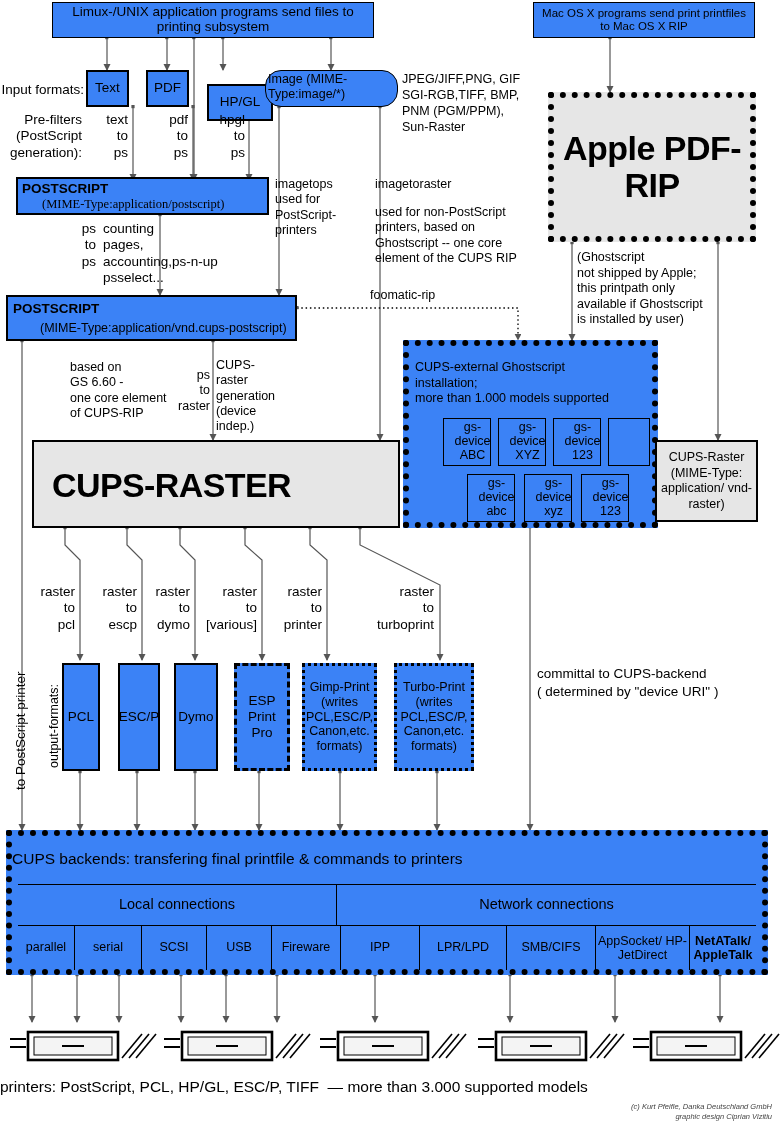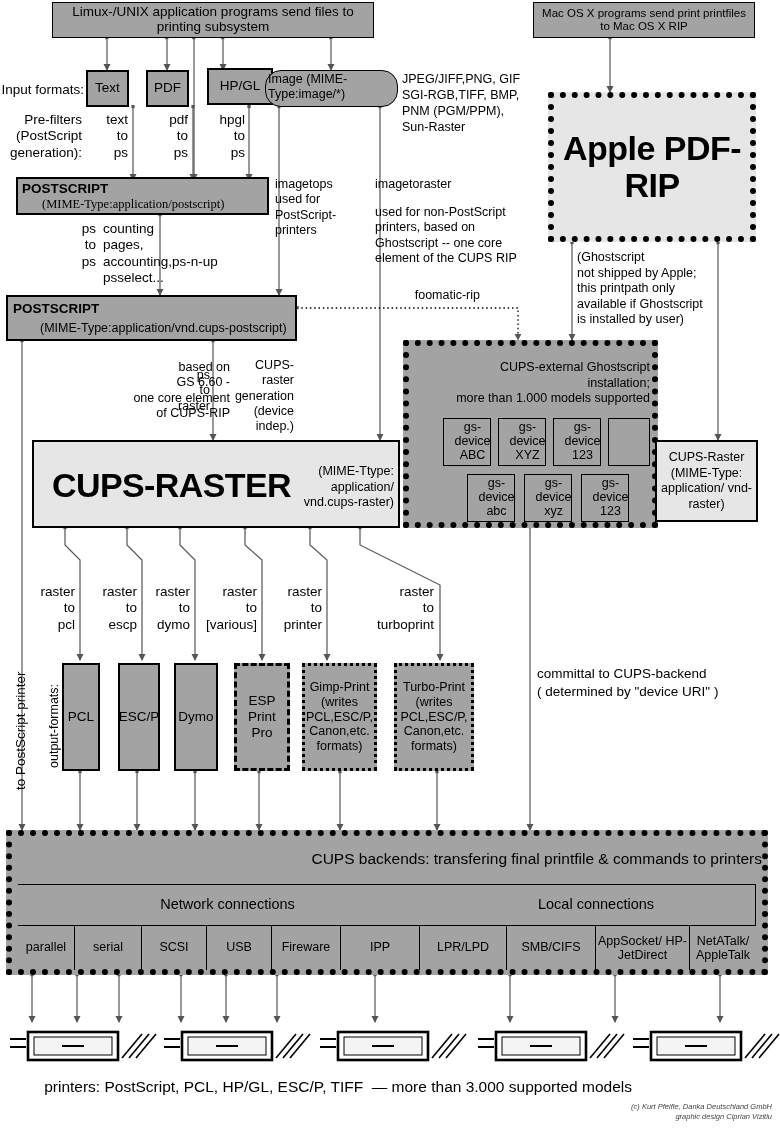--- a/index.html
+++ b/index.html
@@ -1,27 +1,27 @@
 <!DOCTYPE html>
 <html><head>
 <meta charset="utf-8">
 <style>
   html,body{margin:0;padding:0;background:#fff;}
   body{width:780px;height:1135px;position:relative;
        font-family:"Liberation Sans","DejaVu Sans",sans-serif;color:#000;
        -webkit-font-smoothing:antialiased;}
   .abs{position:absolute;box-sizing:border-box;}
-  .box{position:absolute;box-sizing:border-box;border:2px solid #000;background:#a3a3a3;}
+  .box{position:absolute;box-sizing:border-box;border:2px solid #000;background:#3b82f6;}
   .box.thin{border-width:1.5px;padding-left:11px;}
   .box.gray{background:#e6e6e6;}
   .box.dash{border:3px dashed #000;}
   .box.dot{border:3px dotted #000;}
   .box.fatdot{border:6px dotted #000;}
   .t{position:absolute;box-sizing:border-box;line-height:1.12;white-space:pre;}
-  .c{ text-align:right;}
+  .c{ text-align:left;}
   .r{ text-align:right;}
   .l{ text-align:left;}
   .bold{font-weight:bold;}
   .ctr{display:flex;align-items:center;justify-content:center;text-align:center;line-height:1.1;}
   .vert{transform:rotate(-90deg);transform-origin:left top;white-space:nowrap;}
   svg.ov{position:absolute;left:0;top:0;width:780px;height:1135px;pointer-events:none;}
   .f11{font-size:11.5px;}
   .f12{font-size:12.5px;}
   .f13{font-size:13.5px;}
   .f14{font-size:14.5px;}
@@ -219,21 +219,21 @@
 </div>
 
 <div class="t f13 r" style="left:0px;top:82px;width:84px;">Input formats:</div>
 
 <div class="box ctr f13" style="left:86px;top:70px;width:43px;height:37px;">
   <span>Text</span>
 </div>
 <div class="box ctr f13" style="left:146px;top:70px;width:43px;height:37px;">
   <span>PDF</span>
 </div>
-<div class="box ctr f13" style="left:207px;top:68px;width:66px;height:37px;">
+<div class="box ctr f13" style="left:207px;top:84px;width:66px;height:37px;">
   <span>HP/GL</span>
 </div>
 <div class="box thin f12 l" style="left:265px;top:70px;width:133px;height:37px;padding:1px 2px;line-height:1.22;border-radius:16px;">
   <span>Image
 (MIME-Type:image/*)</span>
 </div>
 
 <div class="t f12 l" style="left:402px;top:71px;width:180px;line-height:1.28;">JPEG/JIFF,PNG, GIF
 SGI-RGB,TIFF, BMP,
 PNM (PGM/PPM),
@@ -303,23 +303,20 @@
 to
 raster</div>
 <div class="t f12 c" style="left:216px;top:358px;width:78px;line-height:1.22;">CUPS-
 raster
 generation
 (device
 indep.)</div>
 
 <div class="box gray" style="left:32px;top:440px;width:368px;height:88px;">
   <div class="t f34 bold" style="left:18px;top:24px;letter-spacing:-0.6px;">CUPS-RASTER</div>
-  <div class="t f12 r" style="right:4px;top:22px;width:130px;line-height:1.25;">(MIME-Ttype:
-application/
-vnd.cups-raster)</div>
 </div>
 
 <div class="box fatdot" style="left:403px;top:340px;width:255px;height:188px;">
   <div class="t f12 c" style="left:6px;top:14px;width:235px;line-height:1.24;">CUPS-external Ghostscript
 installation;
 more than 1.000 models supported</div>
 
   <div class="box thin ctr f12" style="left:34px;top:72px;width:48px;height:48px;line-height:1.1;">
     <span>gs-
 device
@@ -414,26 +411,26 @@
 (writes
 PCL,ESC/P,
 Canon,etc.
 formats)</span>
 </div>
 
 <div class="box fatdot" style="left:6px;top:830px;width:762px;height:145px;">
   <div class="t f15 c" style="left:0;top:14px;width:100%;">CUPS backends: transfering final printfile &amp; commands to printers</div>
 
   <div class="abs" style="left:6px;top:48px;width:738px;height:42px;border-top:1.6px solid #000;border-bottom:1.6px solid #000;display:flex;">
+    <div class="ctr f14" style="width:318px;border-right:1.6px solid #000;">
+      <span>Local connections</span>
+    </div>
     <div class="ctr f14" style="flex:1;">
       <span>Network connections</span>
     </div>
-    <div class="ctr f14" style="width:318px;border-right:1.6px solid #000;">
-      <span>Local connections</span>
-    </div>
   </div>
 
   <div class="abs" style="left:6px;top:90px;width:738px;height:44px;display:flex;">
     <div class="ctr f12" style="width:56px;border-right:1.6px solid #000;">
       <span>parallel</span>
       </div>
     <div class="ctr f12" style="width:66px;border-right:1.6px solid #000;">
       <span>serial</span>
       </div>
     <div class="ctr f12" style="width:64px;border-right:1.6px solid #000;">
@@ -451,21 +448,21 @@
     <div class="ctr f12" style="width:86px;border-right:1.6px solid #000;">
       <span>LPR/LPD</span>
       </div>
     <div class="ctr f12" style="width:88px;border-right:1.6px solid #000;">
       <span>SMB/CIFS</span>
       </div>
     <div class="ctr f12" style="width:93px;border-right:1.6px solid #000;line-height:1.16;">
       <span>AppSocket/
 HP-JetDirect</span>
       </div>
-    <div class="ctr f12" style="flex:1;line-height:1.16;">
+    <div class="ctr f12" style="flex:1;line-height:1.16;font-weight:bold;">
       <span>NetATalk/
 AppleTalk</span>
       </div>
   </div>
 </div>
 
 <div class="t f15 c" style="left:0;top:1078px;width:632px;">printers: PostScript, PCL, HP/GL, ESC/P, TIFF  — more than 3.000 supported models</div>
 
 <div class="abs cpy" style="left:440px;top:1102px;width:332px;">
   <div>(c) Kurt Pfeifle, Danka Deutschland GmbH</div>

